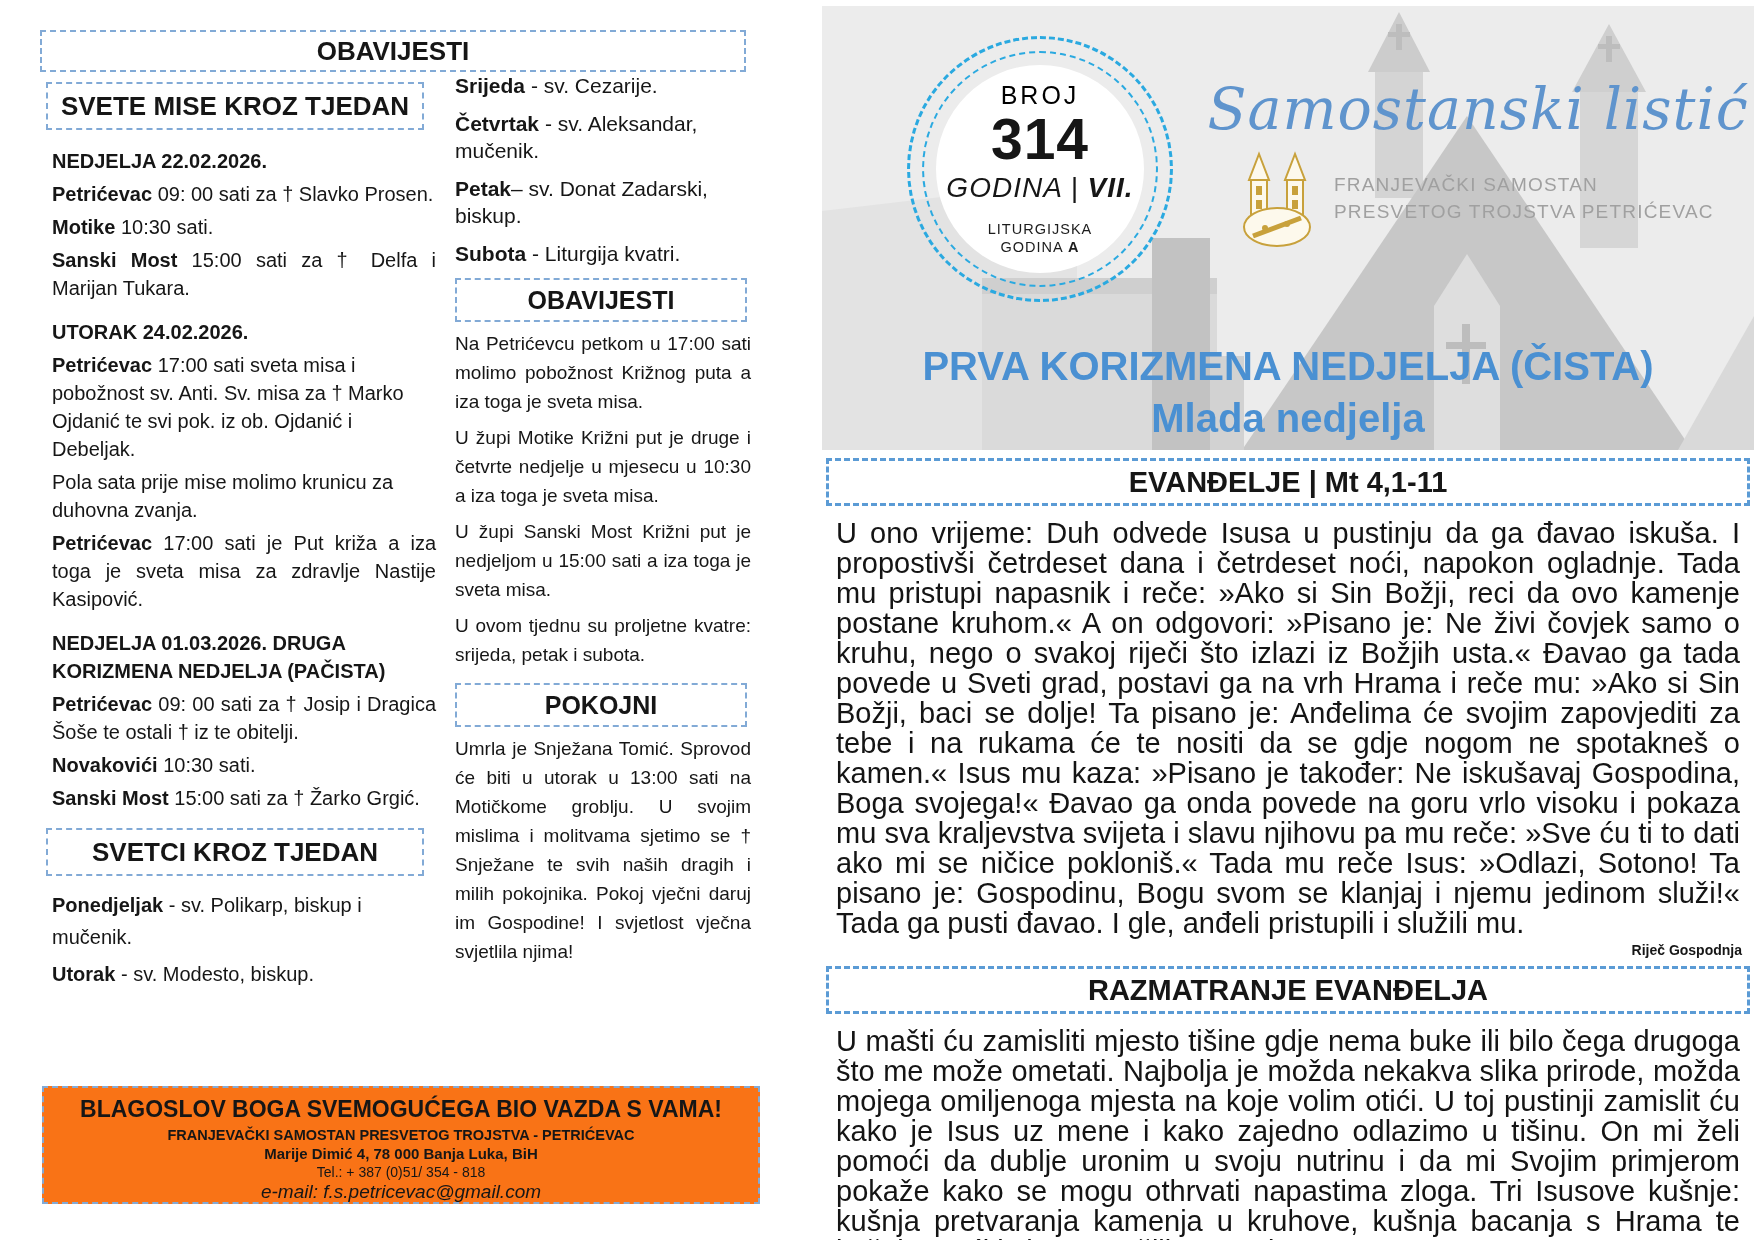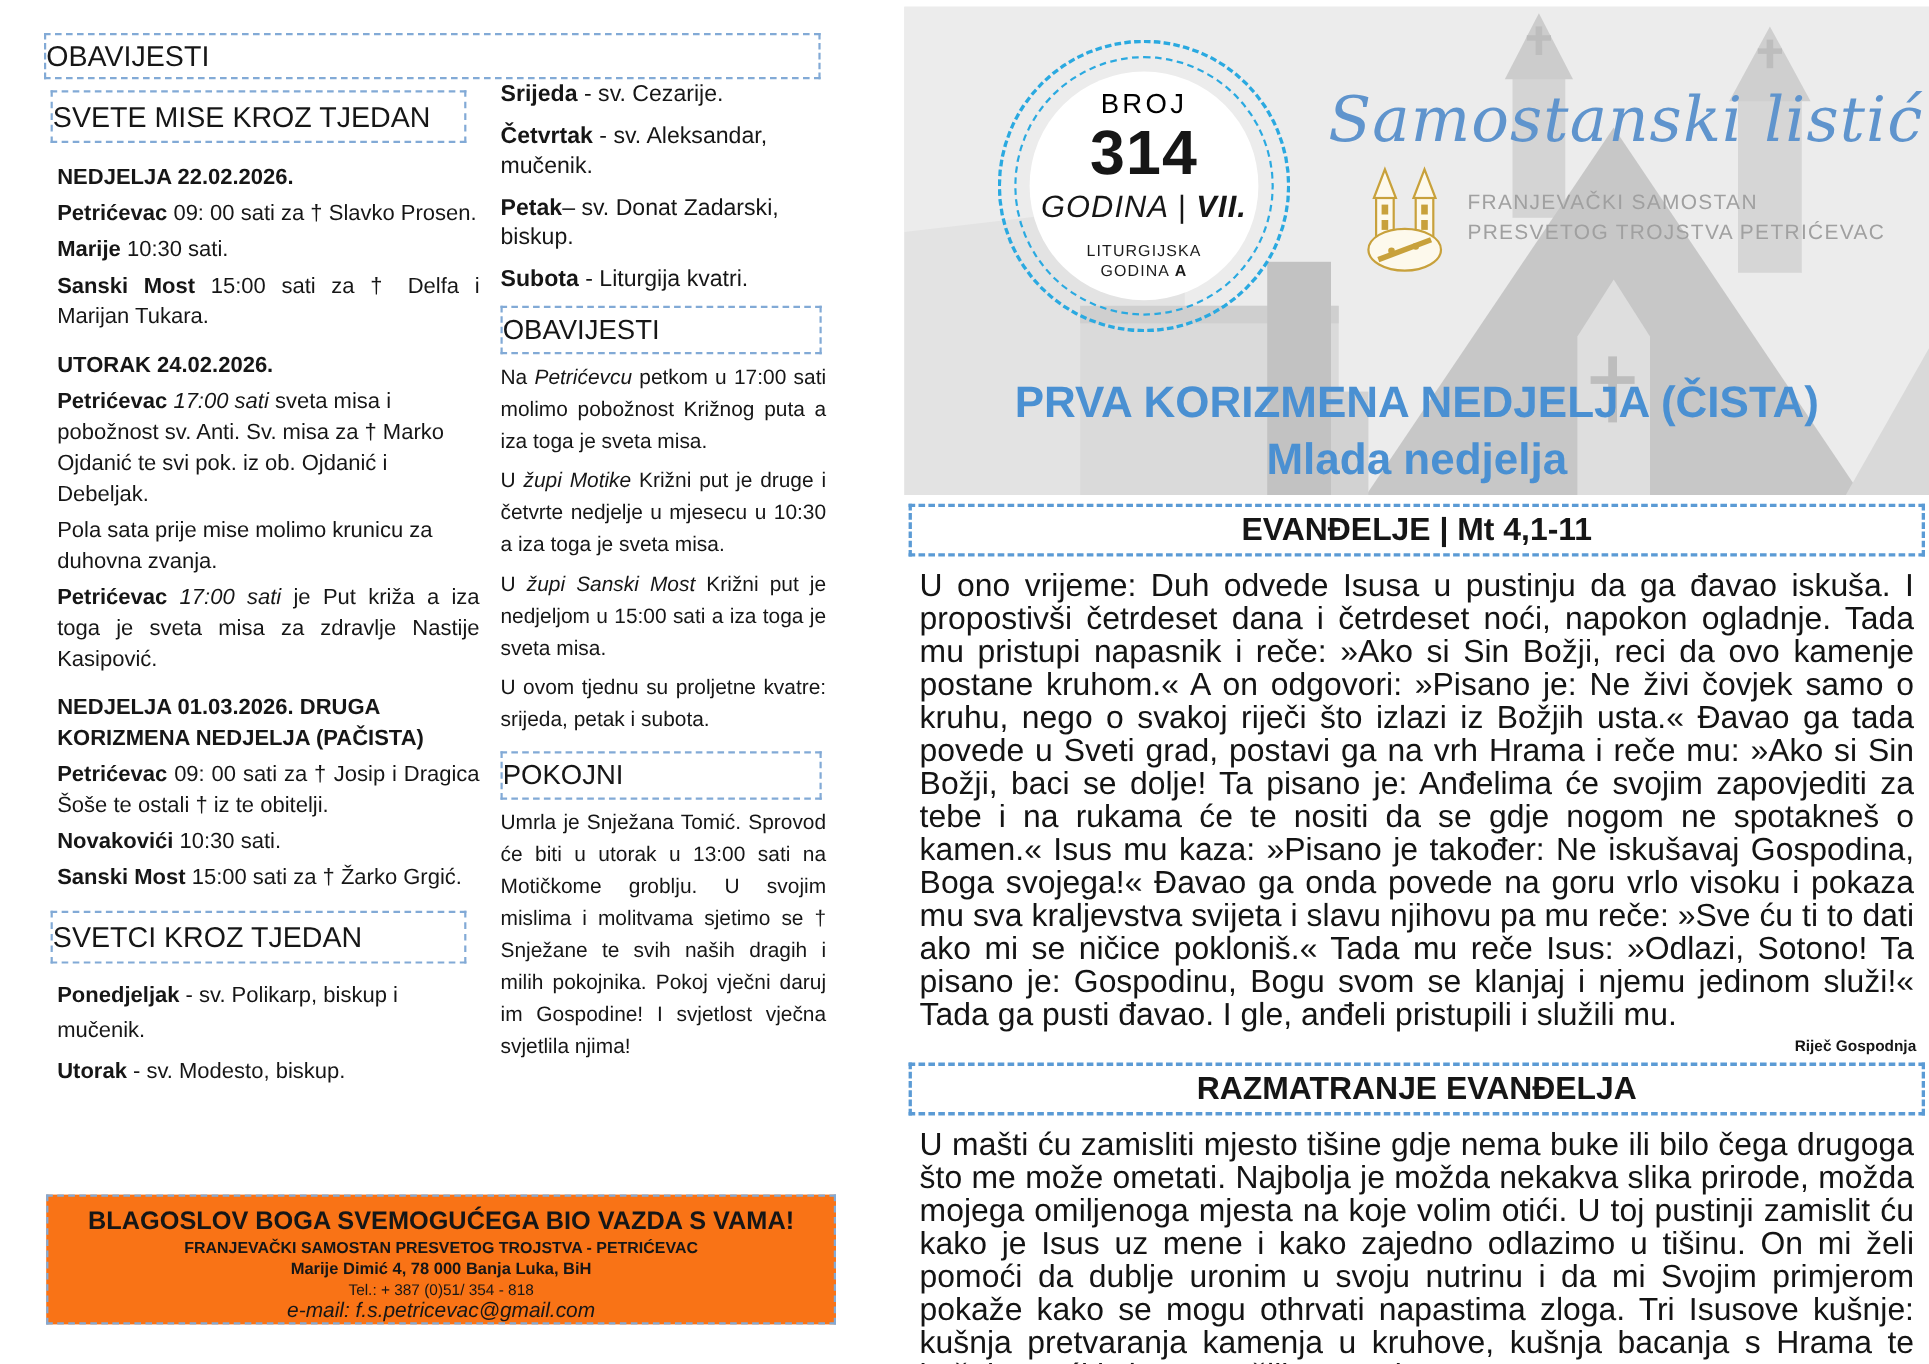--- a/index.html
+++ b/index.html
@@ -9,25 +9,25 @@
     --title_blue:#4a90d2;
     --script_blue:#5f94cd;
     --gold:#c8a13b;
     --gray_text:#a0a0a0;
     --page_gray:#ececec;
   }
   *{margin:0;padding:0;box-sizing:border-box;}
   html,body{width:1754px;height:1240px;overflow:hidden;background:#fff;
     font-family:"Liberation Sans",sans-serif;color:#161616;}
   .seg-b{font-weight:bold;}
-  .seg-i{font-style:italic;}
+  .seg-i{}
 
   
-  .dbox{border:2px dashed var(--accent_blue);display:flex;align-items:center;justify-content:flex-start;
-    font-weight:normal;background:#fff;text-align:center;}
+  .dbox{border:2px dashed var(--accent_blue);display:flex;align-items:center;justify-content:center;
+    font-weight:bold;background:#fff;text-align:center;}
   #top-obavijesti{position:absolute;left:40px;top:30px;width:706px;height:42px;font-size:26px;}
   #col1{position:absolute;left:52px;top:82px;width:384px;}
   #col1 .dbox{width:378px;height:48px;font-size:26px;margin-left:-6px;}
   #col1 p{font-size:20px;line-height:28px;margin:5px 0 0 0;}
   #col1 p.h{font-weight:bold;}
   #col1 p.gap{margin-top:16px;}
   #col1 p.just{text-align:justify;}
   #svetci-box{margin-top:16px;}
   #col1 p.saint{line-height:32px;}
   #col2{position:absolute;left:455px;top:72px;width:296px;}
@@ -82,21 +82,21 @@
   <span>OBAVIJESTI</span>
 </div>
 
 <div id="col1">
   <div class="dbox">
     <span>SVETE MISE KROZ TJEDAN</span>
   </div>
   <div style="height:12px"></div>
   <p class="h"><span class="seg-b">NEDJELJA 22.02.2026.</span></p>
   <p class="just"><span class="seg-b">Petrićevac</span><span class="seg-r">  09: 00 sati za † Slavko Prosen.</span></p>
-  <p><span class="seg-b">Marije</span><span class="seg-r"> 10:30 sati.</span></p>
+  <p><span class="seg-b">Motike</span><span class="seg-r"> 10:30 sati.</span></p>
   <p class="just"><span class="seg-b">Sanski Most</span><span class="seg-r">  15:00 sati za † Delfa i Marijan Tukara.</span></p>
   <p class="h gap"><span class="seg-b">UTORAK 24.02.2026.</span></p>
   <p><span class="seg-b">Petrićevac</span><span class="seg-i"> 17:00 sati</span><span class="seg-r"> sveta misa i pobožnost sv. Anti. Sv. misa za † Marko Ojdanić  te svi pok. iz ob. Ojdanić i Debeljak.</span></p>
   <p><span class="seg-r">Pola sata prije mise molimo krunicu za duhovna zvanja.</span></p>
   <p class="just"><span class="seg-b">Petrićevac </span><span class="seg-i">17:00 sati</span><span class="seg-r"> je Put križa a iza toga je sveta misa za zdravlje Nastije Kasipović.</span></p>
   <p class="h gap"><span class="seg-b">NEDJELJA 01.03.2026. DRUGA KORIZMENA NEDJELJA (PAČISTA)</span></p>
   <p class="just"><span class="seg-b">Petrićevac</span><span class="seg-r">  09: 00 sati za † Josip i Dragica Šoše te ostali † iz te obitelji.</span></p>
   <p><span class="seg-b">Novakovići</span><span class="seg-r"> 10:30 sati.</span></p>
   <p class="just"><span class="seg-b">Sanski Most</span><span class="seg-r">  15:00 sati za † Žarko Grgić.</span></p>
   <div class="dbox" id="svetci-box">

